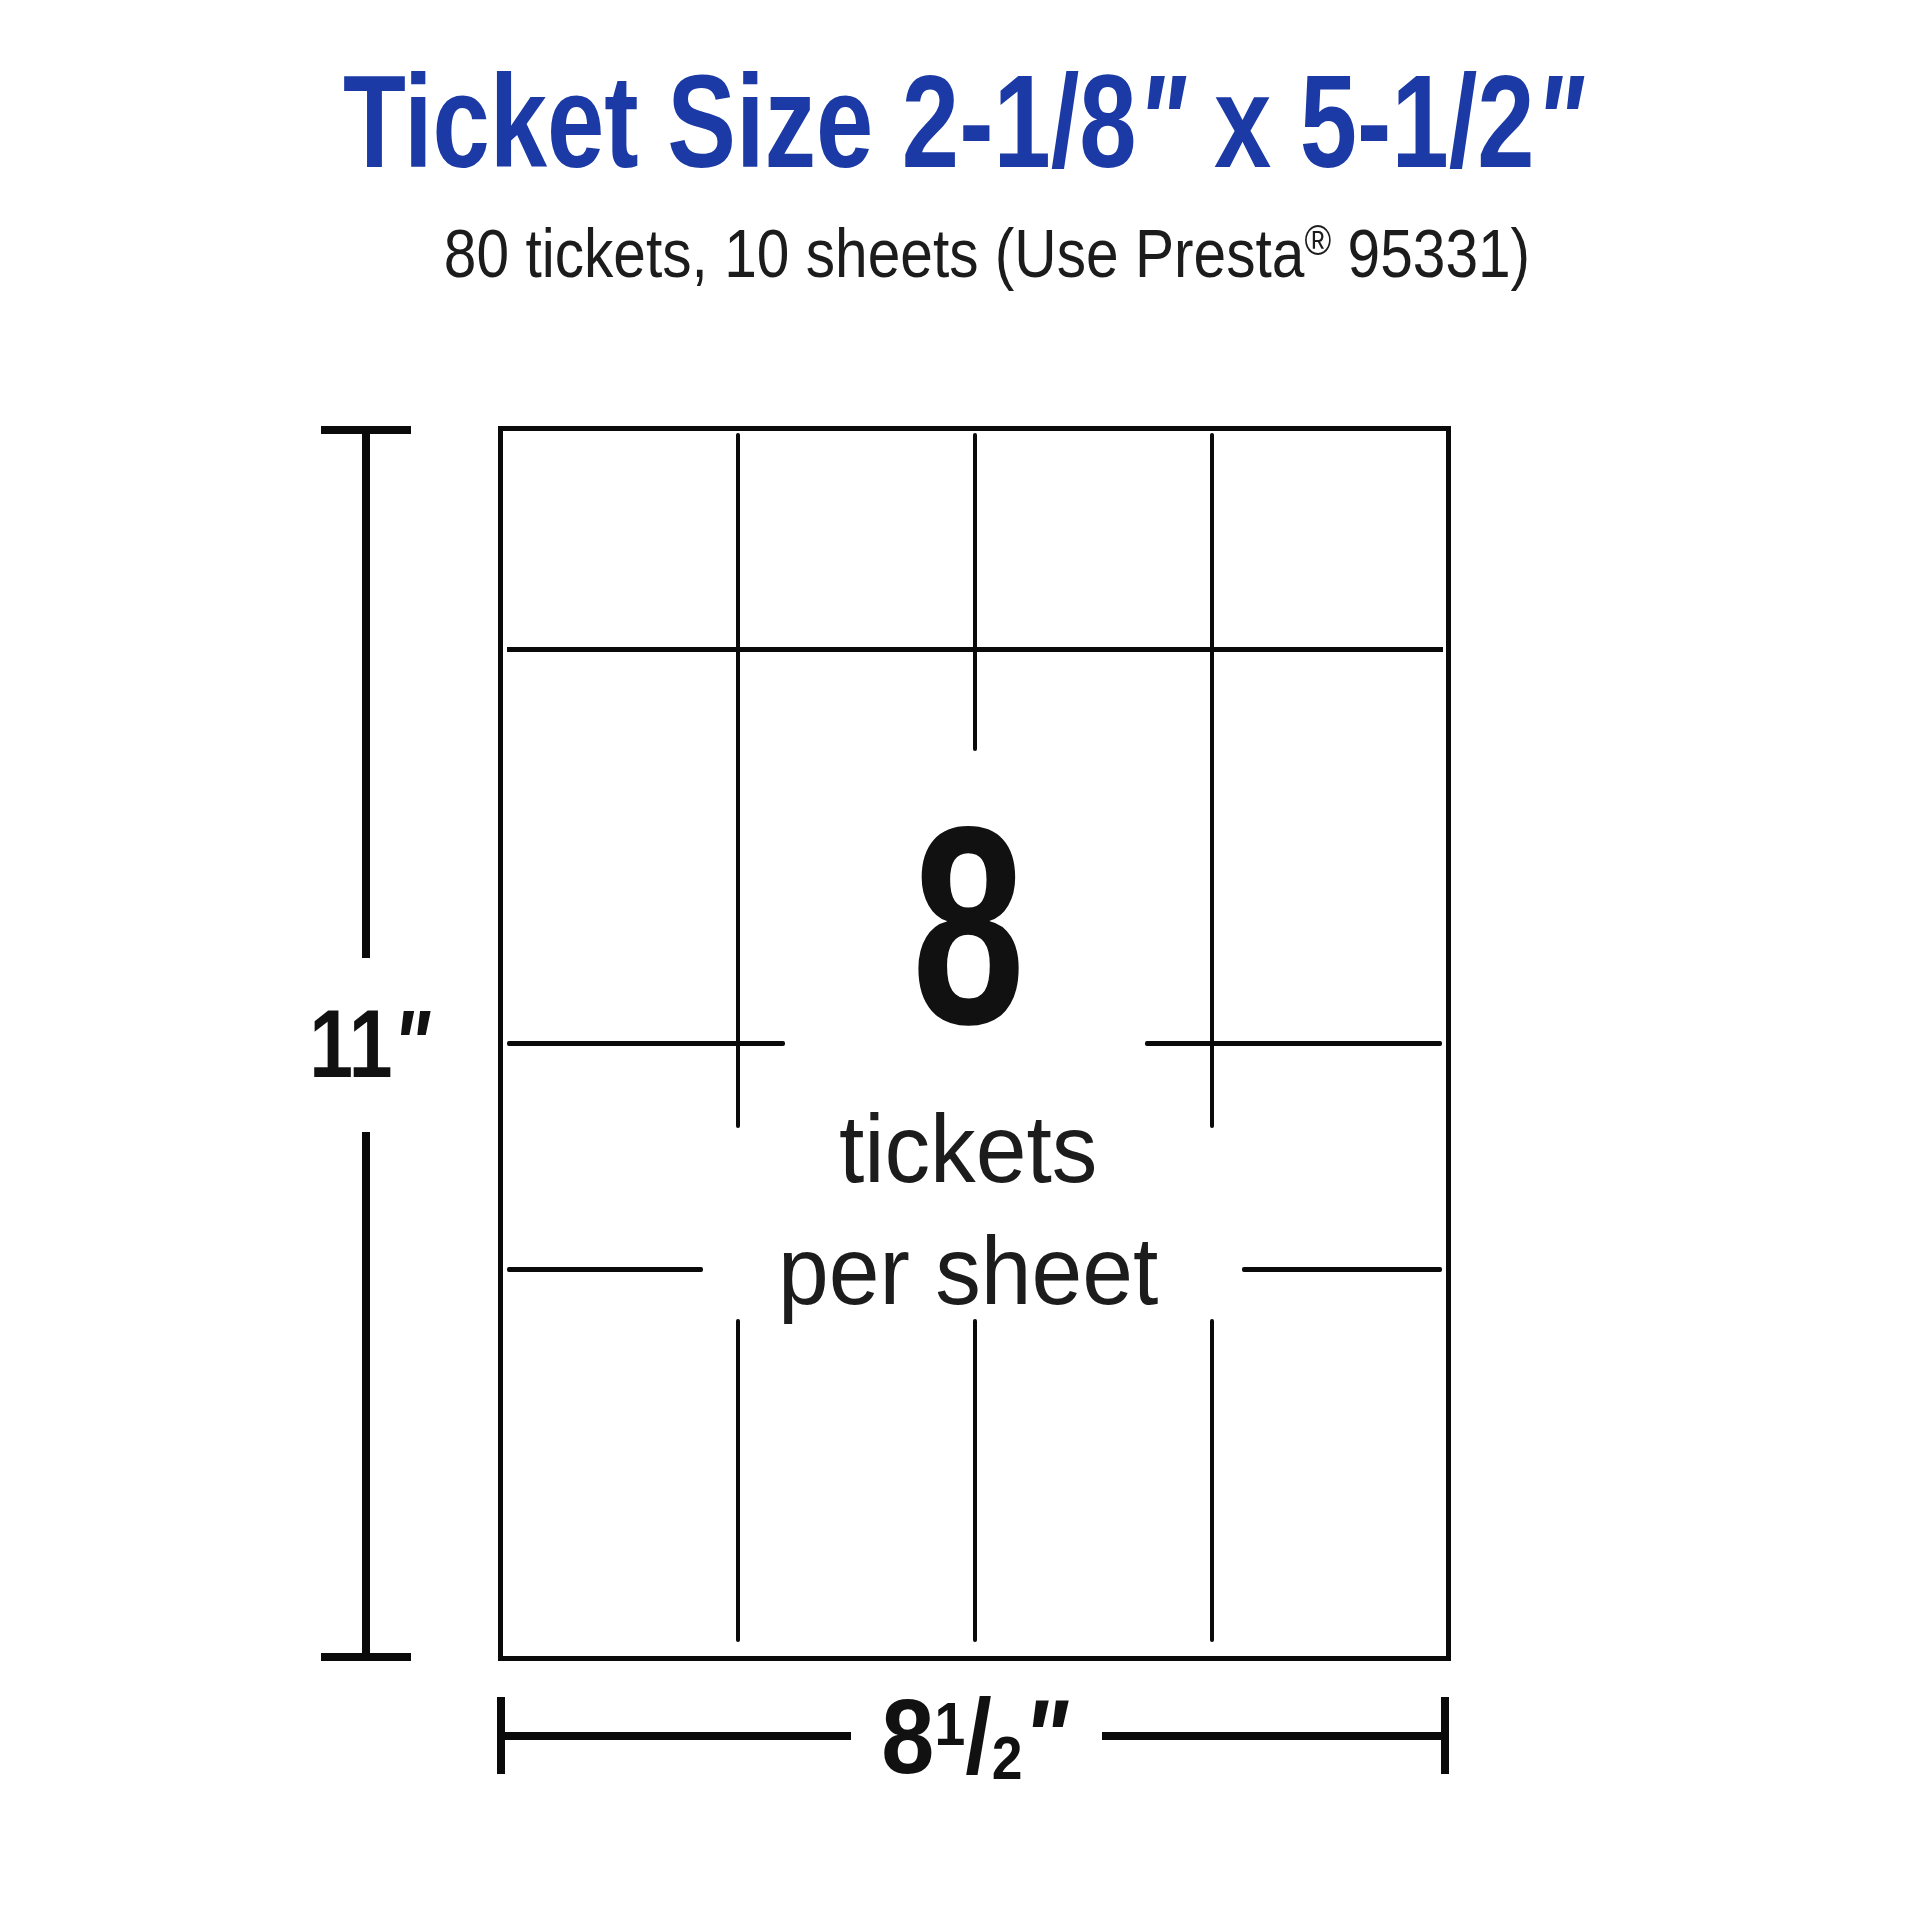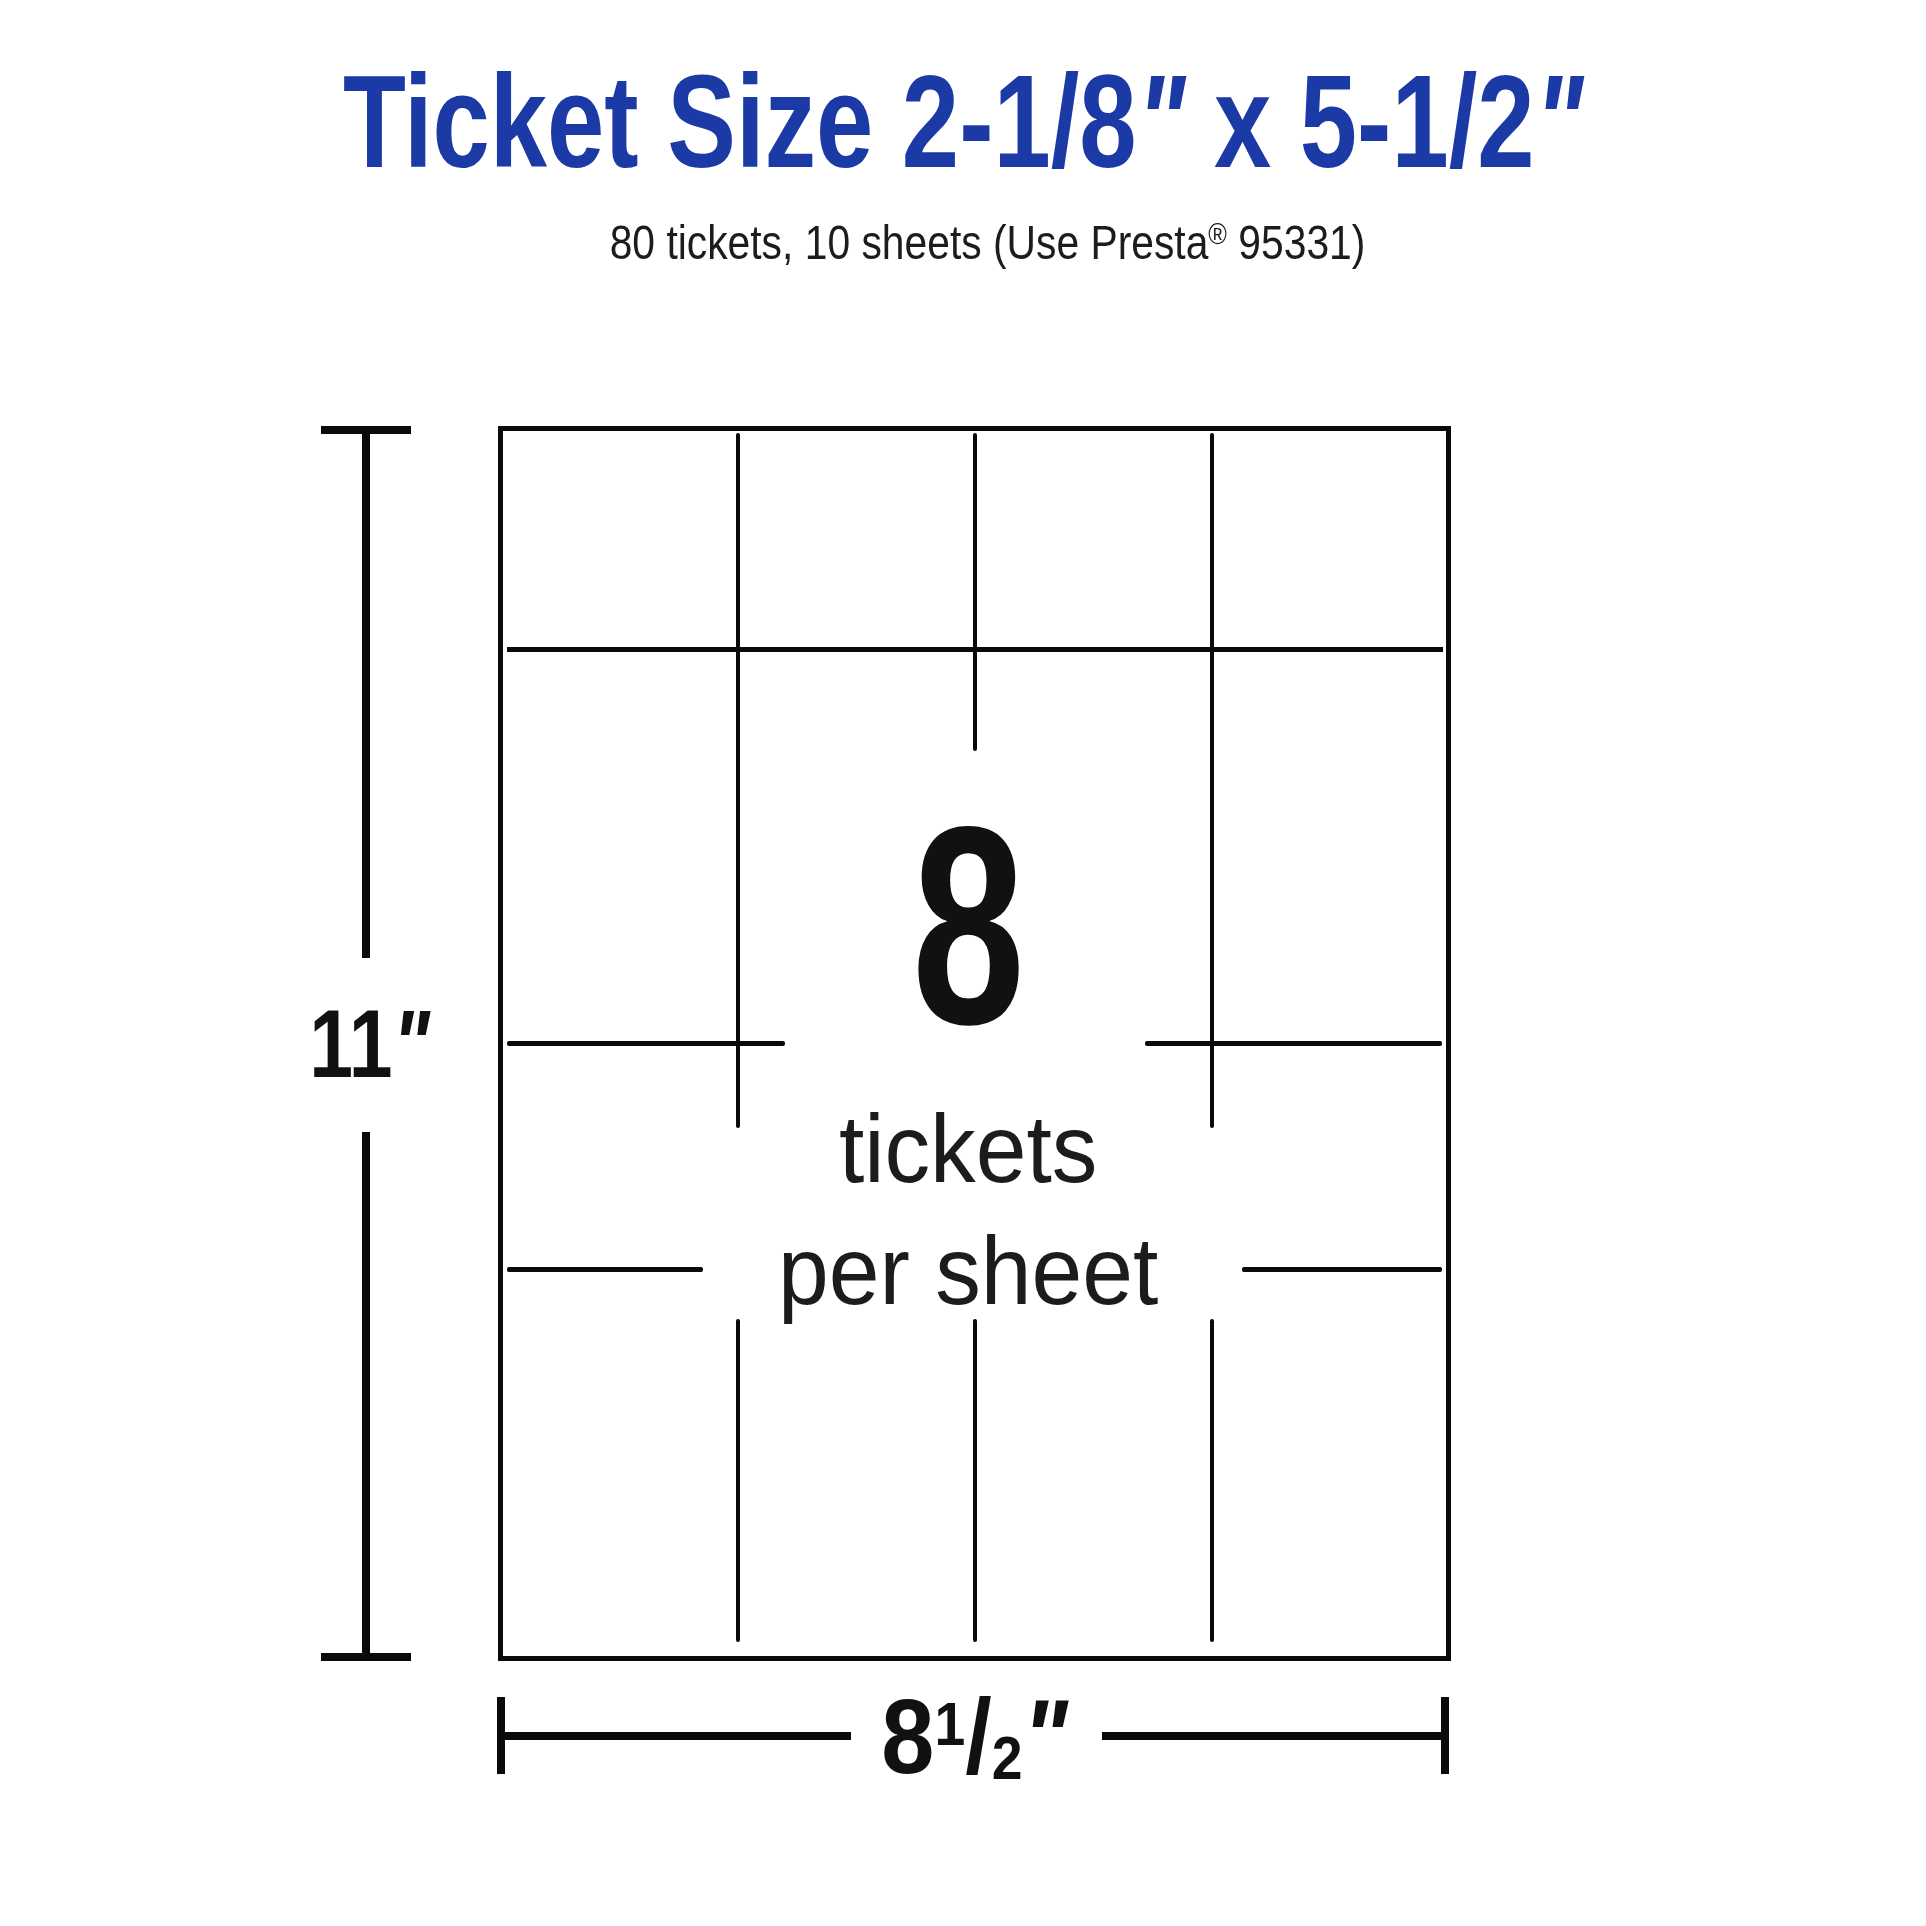--- a/index.html
+++ b/index.html
@@ -8,21 +8,21 @@
     font-family:"Liberation Sans","DejaVu Sans",sans-serif;
   }
   
   .title{
     position:absolute;left:0;top:56px;width:1926px;text-align:center;
     font-size:132px;font-weight:bold;color:#1b3aa6;line-height:1;white-space:nowrap;
   }
   .title .squeeze{display:inline-block;transform:scaleX(0.78);transform-origin:center;}
   .subtitle{
     position:absolute;left:49px;top:219px;width:1877px;text-align:center;
-    font-size:48px;color:#1c1c1c;line-height:1;white-space:nowrap;
+    font-size:69px;color:#1c1c1c;line-height:1;white-space:nowrap;
   }
   .subtitle .squeeze{display:inline-block;transform:scaleX(0.85);transform-origin:center;}
   .reg{font-size:0.62em;position:relative;top:-0.52em;}
   .prime{font-style:italic;}
   .big-count{
     position:absolute;left:487px;top:785px;width:963px;text-align:center;
     font-size:282px;font-weight:bold;color:#111111;line-height:1;
   }
   .big-count .squeeze{display:inline-block;transform:scaleX(0.72);transform-origin:center;}
   .count-caption{

